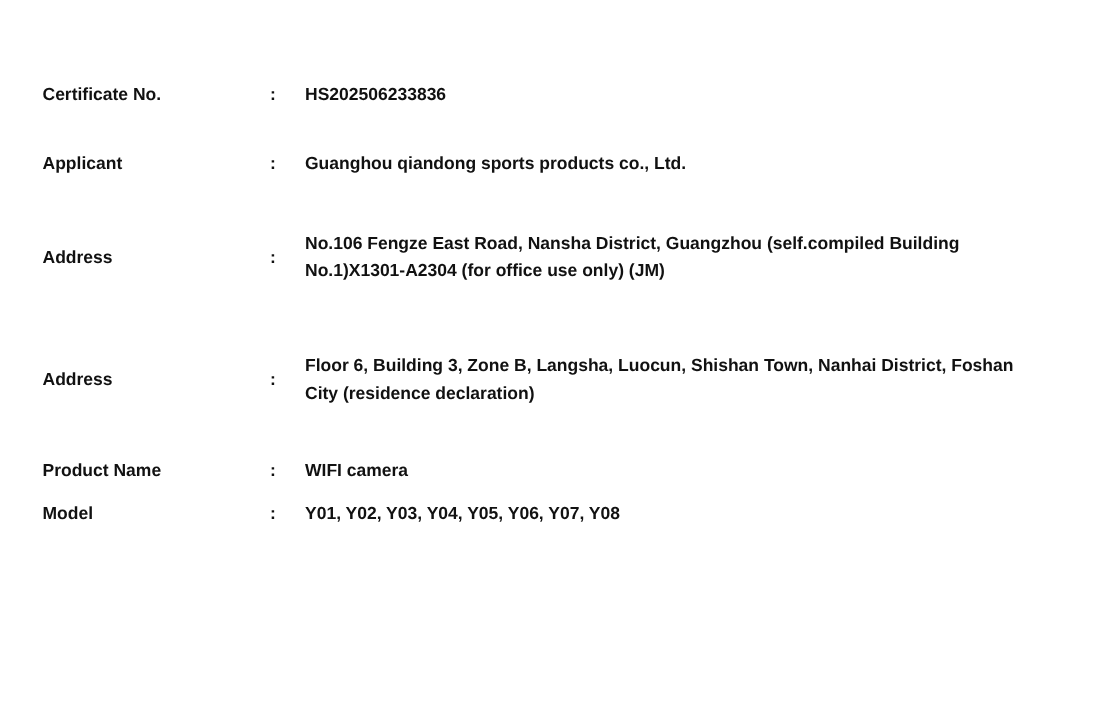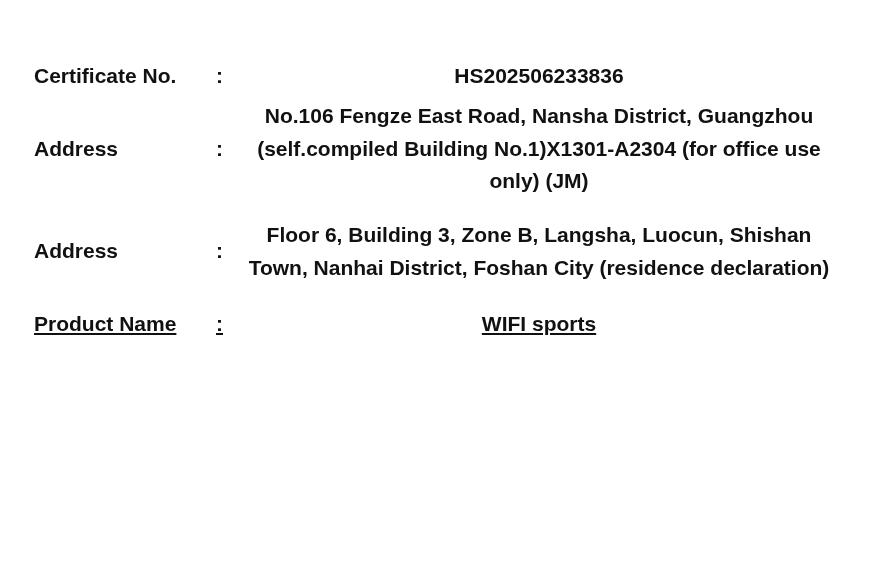--- a/index.html
+++ b/index.html
@@ -21,80 +21,89 @@
     padding: 30px 30px 0 34px;
   }
   .field-table {
     width: 100%;
     border-collapse: collapse;
     table-layout: fixed;
   }
   .field-row > td {
     vertical-align: middle;
     font-weight: bold;
-    font-size: 21px;
+    font-size: 14px;
     line-height: 1.55;
     padding: 0;
   }
   .col-label {
     width: 182px;
   }
   .col-colon {
     width: 28px;
     text-align: left;
   }
   .col-value {
     width: auto;
     padding-right: 10px !important;
-    text-align: center;
   }
   
   .r-cert > td     { height: 48px; padding-top: 22px !important; }
   .r-applicant > td{ height: 62px; }
   .r-address1 > td { height: 88px; }
   .r-manufacturer > td { height: 84px; }
   .r-address2 > td { height: 108px; }
-  .r-product > td  { height: 38px; text-decoration: underline; }
+  .r-product > td  { height: 38px; }
   .r-model > td    { height: 30px; }
   .r-trademark > td{ height: 30px; }
 
   .value-multiline {
     line-height: 1.95;
   }
 </style>
 </head>
 <body>
 
 <div class="certificate-sheet">
   <table class="field-table">
     <tbody>
 
       <tr class="field-row r-cert">
         <td class="col-label">Certificate No.</td>
         <td class="col-colon">:</td>
         <td class="col-value">HS202506233836</td>
       </tr>
 
+      <tr class="field-row r-applicant">
+        <td class="col-label">Applicant</td>
+        <td class="col-colon">:</td>
+        <td class="col-value">Guanghou qiandong sports products co., Ltd.</td>
+      </tr>
 
       <tr class="field-row r-address1">
         <td class="col-label">Address</td>
         <td class="col-colon">:</td>
         <td class="col-value value-multiline">No.106 Fengze East Road, Nansha District, Guangzhou (self.compiled Building No.1)X1301-A2304 (for office use only) (JM)</td>
       </tr>
 
 
       <tr class="field-row r-address2">
         <td class="col-label">Address</td>
         <td class="col-colon">:</td>
         <td class="col-value value-multiline">Floor 6, Building 3, Zone B, Langsha, Luocun, Shishan Town, Nanhai District, Foshan City (residence declaration)</td>
       </tr>
 
       <tr class="field-row r-product">
         <td class="col-label">Product Name</td>
         <td class="col-colon">:</td>
-        <td class="col-value">WIFI sports</td>
+        <td class="col-value">WIFI camera</td>
       </tr>
 
+      <tr class="field-row r-model">
+        <td class="col-label">Model</td>
+        <td class="col-colon">:</td>
+        <td class="col-value">Y01, Y02, Y03, Y04, Y05, Y06, Y07, Y08</td>
+      </tr>
 
 
     </tbody>
   </table>
 </div>
 
 </body></html>

